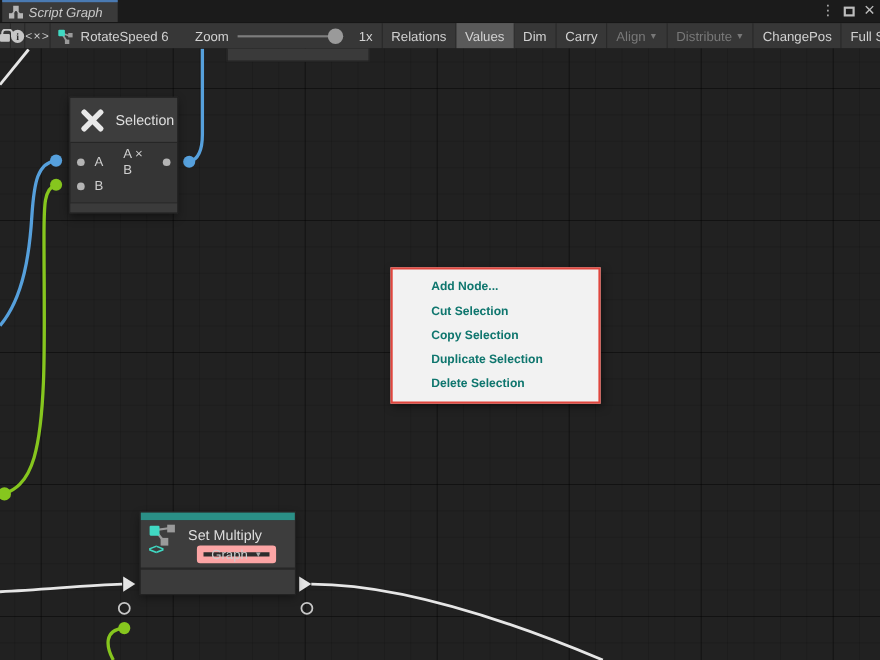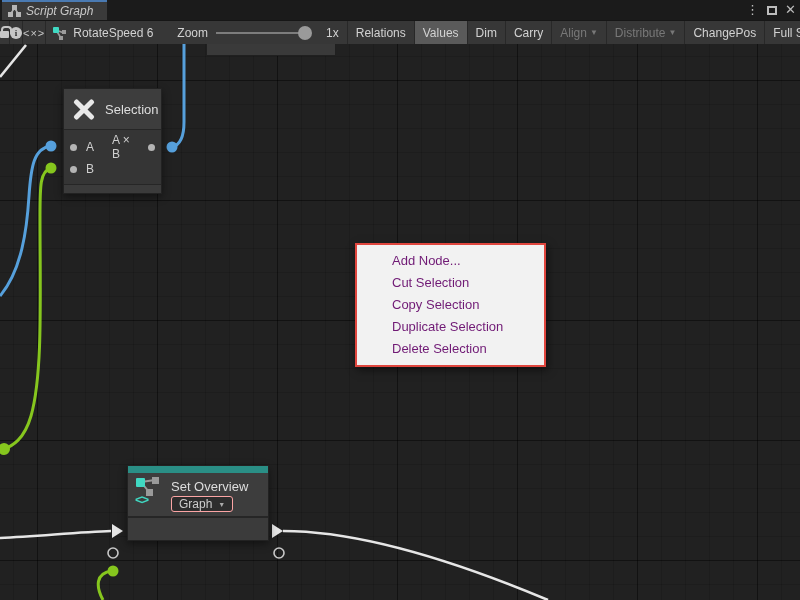--- a/index.html
+++ b/index.html
@@ -74,39 +74,39 @@
   .prow .spacer { flex:1; }
   .multiply .node-footer { height:8px; }
 
   
   .setvar { left:127px; top:421px; width:142px; }
   .sv-strip { height:7px; }
   .setvar .node-header { height:43px; padding:3px 6px; align-items:flex-start; gap:7px; }
   .sv-icon { position:relative; width:30px; height:36px; flex:none; }
   .sv-code { position:absolute; left:1px; top:16px; font-size:13px; font-weight:bold; letter-spacing:-1px; }
   .sv-head-right { display:flex; flex-direction:column; gap:2px; padding-top:3px; }
-  .pill { display:inline-flex; align-items:center; gap:6px; background:#2d2d2d; border:1px solid #fca5a5;
-          border-radius:3px; height:16px; padding:0 7px; font-size:12px; color:#cccccc; width:max-content;}
+  .pill { display:inline-flex; align-items:center; gap:6px; background:#2d2d2d; border:6px solid #fca5a5;
+          border-radius:3px; height:16px; padding:0 7px; font-size:12px; color:#cccccc; width:max-content;margin-left:8px;}
   .pill .caret { font-size:7px; color:#aaa; }
   .setvar .node-body { padding:5px 0 5px 0; }
   .svrow { display:flex; align-items:center; height:22px; padding:0 8px; }
   .svrow.r3 { height:20px; }
   .flow-arrow { flex:none; }
   .dd { display:flex; align-items:stretch; height:18px; background:#2b2b2b; border:1px solid #1e1e1e;
         border-radius:3px; margin-left:9px; overflow:hidden; }
   .dd-text { font-size:12px; color:#dddddd; padding:0 8px; line-height:16px; }
   .dd-arrow { width:16px; border-left:1px solid #1e1e1e; display:flex; align-items:center; justify-content:center;
               color:#bbb; font-size:7px; }
   .orange-dot { background:#e0914e; }
   .setvar .node-footer { height:22px; }
 
   
   .ctx-menu { position:absolute; left:355px; top:199px; width:191px; z-index:5; background:#f2f2f2;
               border:2px solid #e0463e; padding:5px 0; box-shadow:2px 3px 8px rgba(0,0,0,.5); }
-  .ctx-item { height:22px; line-height:22px; padding-left:35px; font-size:13px; color:#701a75; cursor:default; }
+  .ctx-item { height:22px; line-height:22px; padding-left:35px; font-size:11px; color:#0f766e; cursor:default;font-weight:bold; }
 </style>
 </head>
 <body>
 
 <div class="window">
 
   <div class="tabbar">
     <div class="tab">
       <svg width="13" height="12" viewBox="0 0 13 12">
         <line x1="6.5" y1="3" x2="2.5" y2="9" stroke="#b5b5b5" stroke-width="1.4"></line>
@@ -243,21 +243,21 @@
           <svg width="30" height="22" viewBox="0 0 30 22">
             <line x1="7" y1="6" x2="21" y2="4" stroke="#9a9a9a" stroke-width="2"></line>
             <line x1="7" y1="6" x2="15" y2="16" stroke="#9a9a9a" stroke-width="2"></line>
             <rect x="2" y="2" width="9" height="9" rx="1" fill="#40d9c3"></rect>
             <rect x="18" y="1" width="7" height="7" fill="#9a9a9a"></rect>
             <rect x="12" y="13" width="7" height="7" fill="#9a9a9a"></rect>
           </svg>
           <span class="sv-code" style="color:#40d9c3">&lt;&gt;</span>
         </span>
         <span class="sv-head-right">
-          <span class="node-title">Set Overview</span>
+          <span class="node-title">Set Multiply</span>
           <span class="pill">
             <span>Graph</span>
             <span class="caret">▼</span>
           </span>
         </span>
       </div>
       <div class="node-divider"></div>
       <div class="node-divider"></div>
       <div class="node-footer"></div>
     </div>

